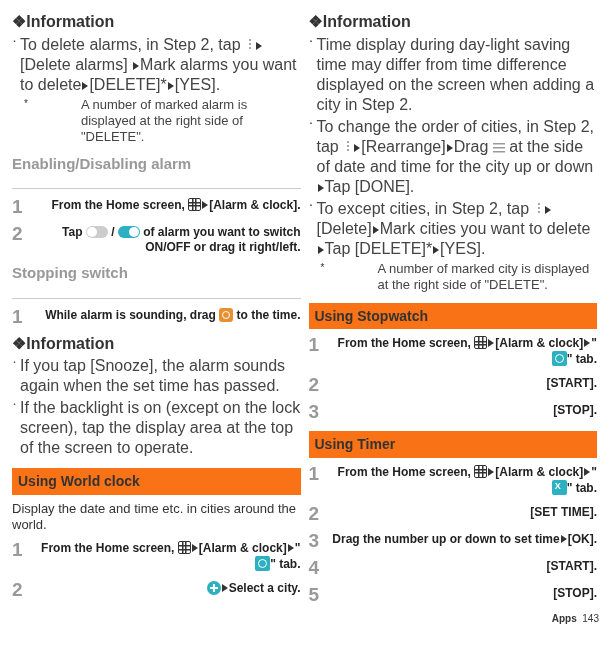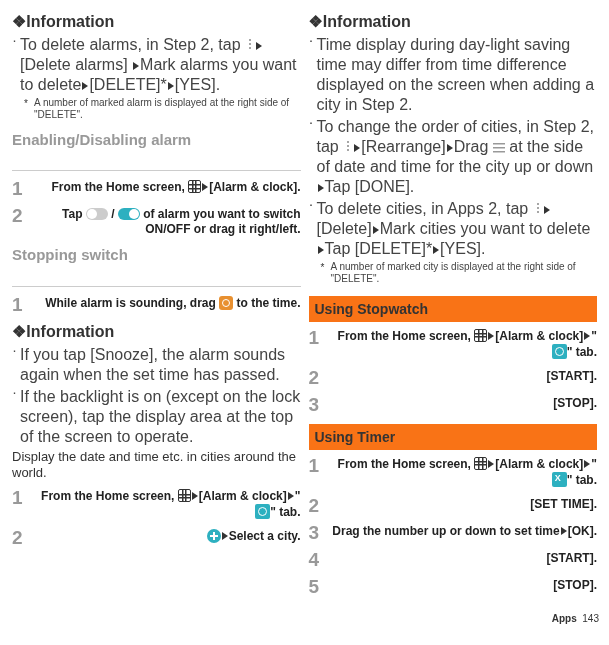--- a/index.html
+++ b/index.html
@@ -44,30 +44,31 @@
     display: flex;
     padding-left: 12px;
   }
   .star-row .star {
     width: 10px;
     flex: 0 0 10px;
     font-size: 10px;
   }
   .star-row .txt {
     flex: 1;
-    font-size: 10px;
+    font-size: 13px;
     line-height: 1.25;
     color: #444;
+    margin-left: 47px;
   }
   .heading-grey {
     color: #999;
     font-weight: bold;
     font-size: 15px;
     border-bottom: 1px solid #ccc;
-    padding-bottom: 21px;
+    padding-bottom: 15px;
     margin: 8px 0 8px 0;
   }
   .heading-box {
     background: #f97316;
     color: #333;
     font-weight: bold;
     font-size: 14px;
     padding: 4px 6px;
     margin: 10px 0 6px 0;
   }
@@ -174,20 +175,21 @@
   <div class="info-head">❖Information</div>
   <div class="bullet-row">
     <div class="dot">･</div>
     <div class="txt">If you tap [Snooze], the alarm sounds again when the set time has passed.</div>
   </div>
   <div class="bullet-row">
     <div class="dot">･</div>
     <div class="txt">If the backlight is on (except on the lock screen), tap the display area at the top of the screen to operate.</div>
   </div>
 
+  <div class="heading-box">Using World clock</div>
   <div class="intro">Display the date and time etc. in cities around the world.</div>
 
   <div class="step">
     <div class="num">1</div>
     <div class="body">
       <span>From the Home screen, </span><span class="app-icon"></span><span class="tri"></span><span>[Alarm &amp; clock]</span><span class="tri"></span><span>"</span><span class="tab-icon world"></span><span>" tab.</span>
     </div>
   </div>
 
   <div class="step">
@@ -211,21 +213,21 @@
   <div class="bullet-row">
     <div class="dot">･</div>
     <div class="txt">
       <span>To change the order of cities, in Step 2, tap </span><span class="menu-dots"></span><span class="tri"></span><span>[Rearrange]</span><span class="tri"></span><span>Drag </span><span class="drag-icon"></span><span> at the side of date and time for the city up or down</span><span class="tri"></span><span>Tap [DONE].</span>
     </div>
   </div>
 
   <div class="bullet-row">
     <div class="dot">･</div>
     <div class="txt">
-      <span>To delete cities, in Apps 2, tap </span><span class="menu-dots"></span><span class="tri"></span><span>[Delete]</span><span class="tri"></span><span>Mark cities you want to delete</span><span class="tri"></span><span>Tap [DELETE]*</span><span class="tri"></span><span>[YES].</span>
+      <span>To except cities, in Step 2, tap </span><span class="menu-dots"></span><span class="tri"></span><span>[Delete]</span><span class="tri"></span><span>Mark cities you want to delete</span><span class="tri"></span><span>Tap [DELETE]*</span><span class="tri"></span><span>[YES].</span>
     </div>
   </div>
 
   <div class="star-row">
     <div class="star">*</div>
     <div class="txt">A number of marked city is displayed at the right side of "DELETE".</div>
   </div>
 
   <div class="heading-box">Using Stopwatch</div>
 

